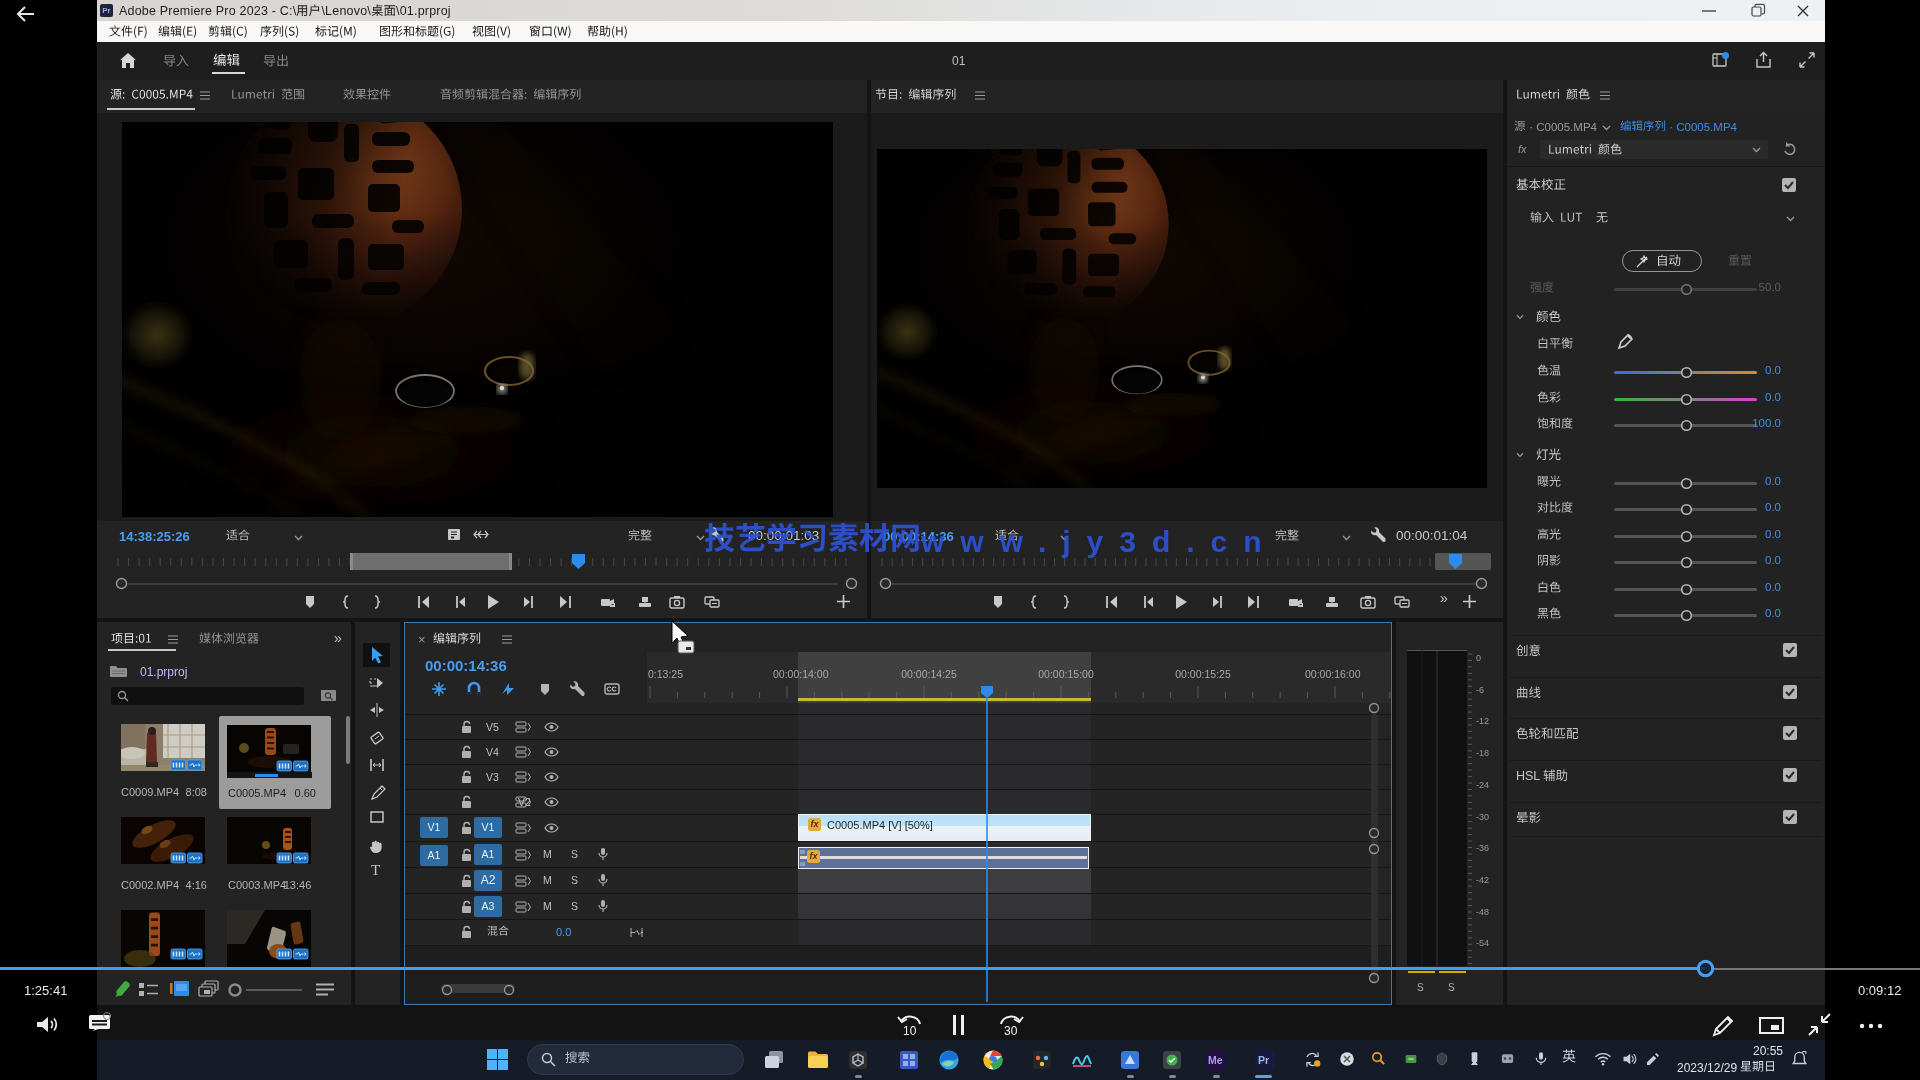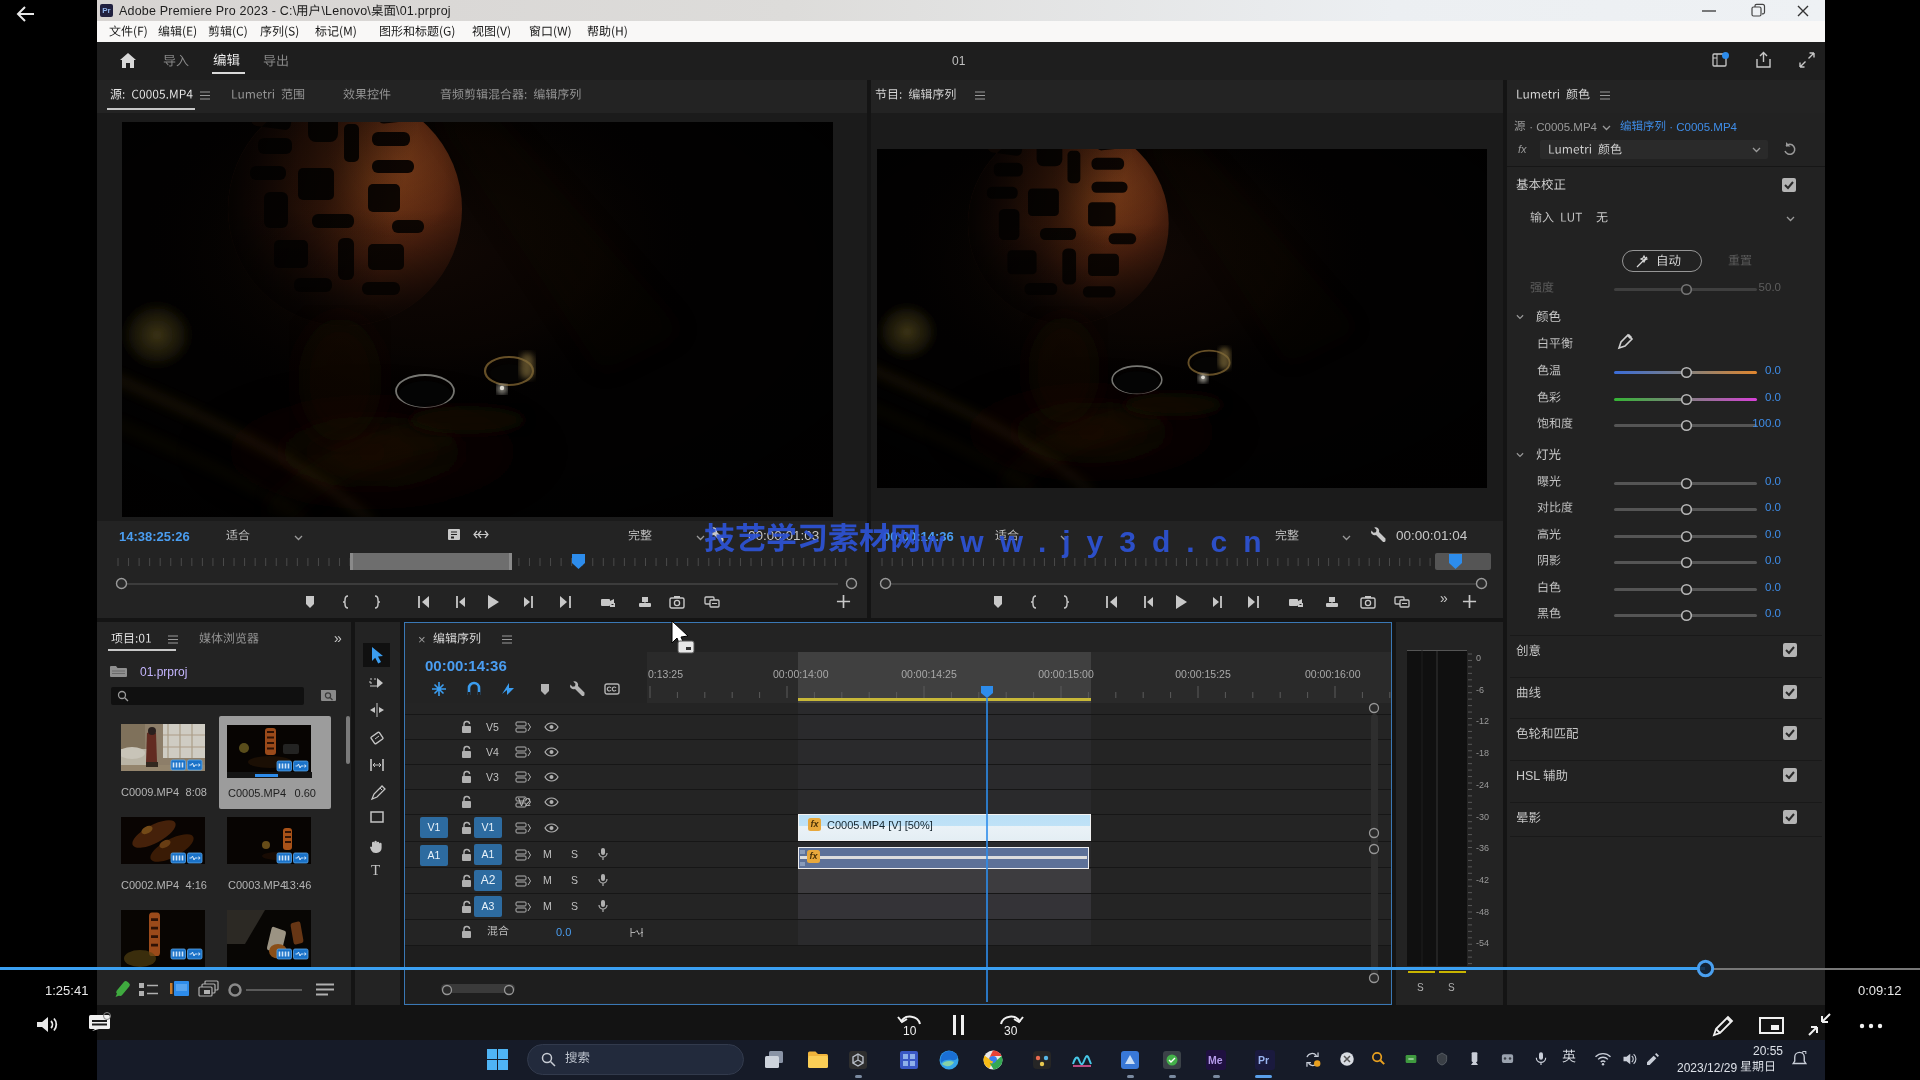--- a/index.html
+++ b/index.html
@@ -1601,21 +1601,21 @@
         <use href="#gb7F51" x="6000"></use>
       </g>
     </svg>
   </div>
 <div style="position:absolute;left:921px;top:524px;font-size:30px;color:#2d53d6;font-weight:400;white-space:nowrap;line-height:1.2;letter-spacing:16px;font-weight:700;opacity:0.92;">www.jy3d.cn</div>
 <div style="position:absolute;left:0px;top:967px;width:1705px;height:3px;background:#3ba0f2;"></div>
 <div style="position:absolute;left:1713px;top:968px;width:207px;height:1.5px;background:#777;"></div>
 <svg style="position:absolute;left:1696px;top:959px;width:19px;height:19px;" viewBox="0 0 19 19">
     <circle cx="9.5" cy="9.5" r="7.2" fill="#10233a" fill-opacity="0.85" stroke="#4aa0f0" stroke-width="3"></circle>
   </svg>
-<div style="position:absolute;left:24px;top:983px;font-size:13px;color:#e8e8e8;font-weight:400;white-space:nowrap;line-height:1.2;margin-left:21px;">1:25:41</div>
+<div style="position:absolute;left:24px;top:983px;font-size:13px;color:#e8e8e8;font-weight:400;white-space:nowrap;line-height:1.2;">1:25:41</div>
 <div style="position:absolute;left:1858px;top:983px;font-size:13px;color:#e8e8e8;font-weight:400;white-space:nowrap;line-height:1.2;">0:09:12</div>
 <svg style="position:absolute;left:16px;top:6px;width:20px;height:16px;" viewBox="0 0 20 16">
     <path d="M2 8h16M9 1L2 8l7 7" stroke="#e8e8e8" stroke-width="2" fill="none"></path>
   </svg>
 <svg style="position:absolute;left:36px;top:1015px;width:24px;height:19px;" viewBox="0 0 24 19">
     <path d="M1 7v5h5l6 5V2L6 7z" fill="#e8e8e8"></path>
     <path d="M15 6a5 5 0 0 1 0 7M18 3.5a9 9 0 0 1 0 12" stroke="#e8e8e8" stroke-width="1.8" fill="none"></path>
   </svg>
 <svg style="position:absolute;left:88px;top:1013px;width:24px;height:22px;" viewBox="0 0 24 22">
     <rect x="1" y="2" width="21" height="14" rx="1.5" fill="#f0f0f0"></rect>

